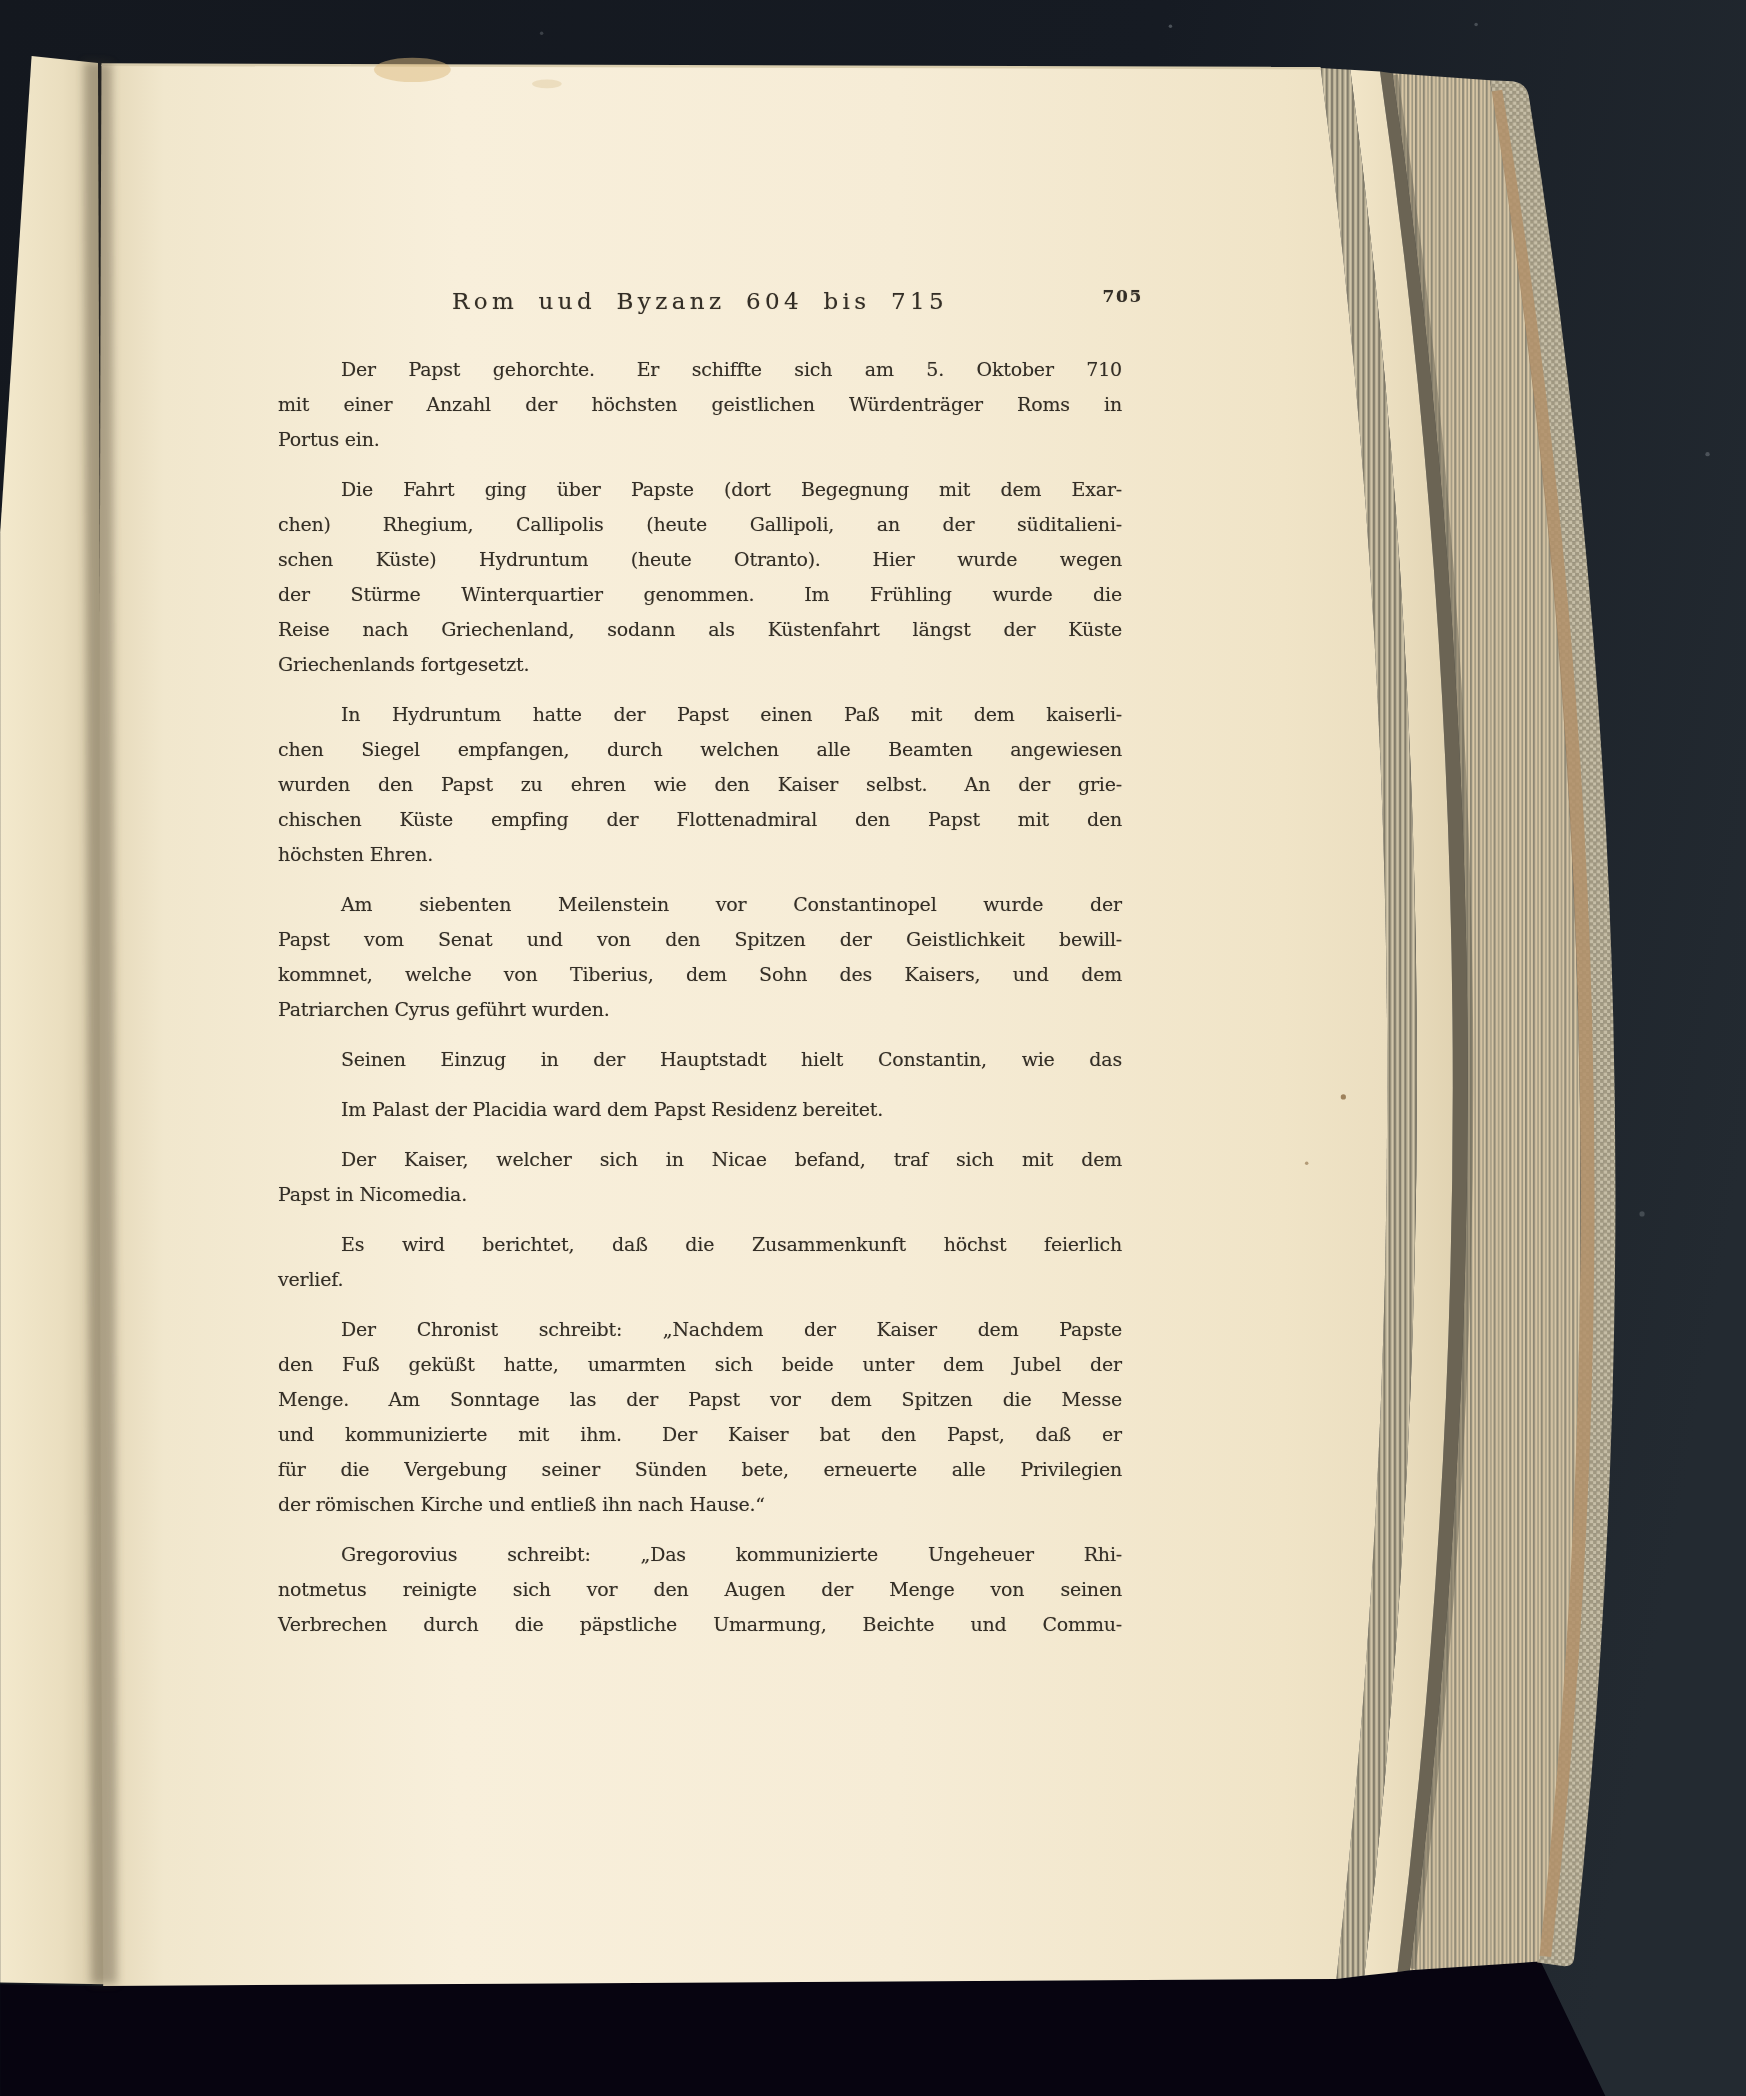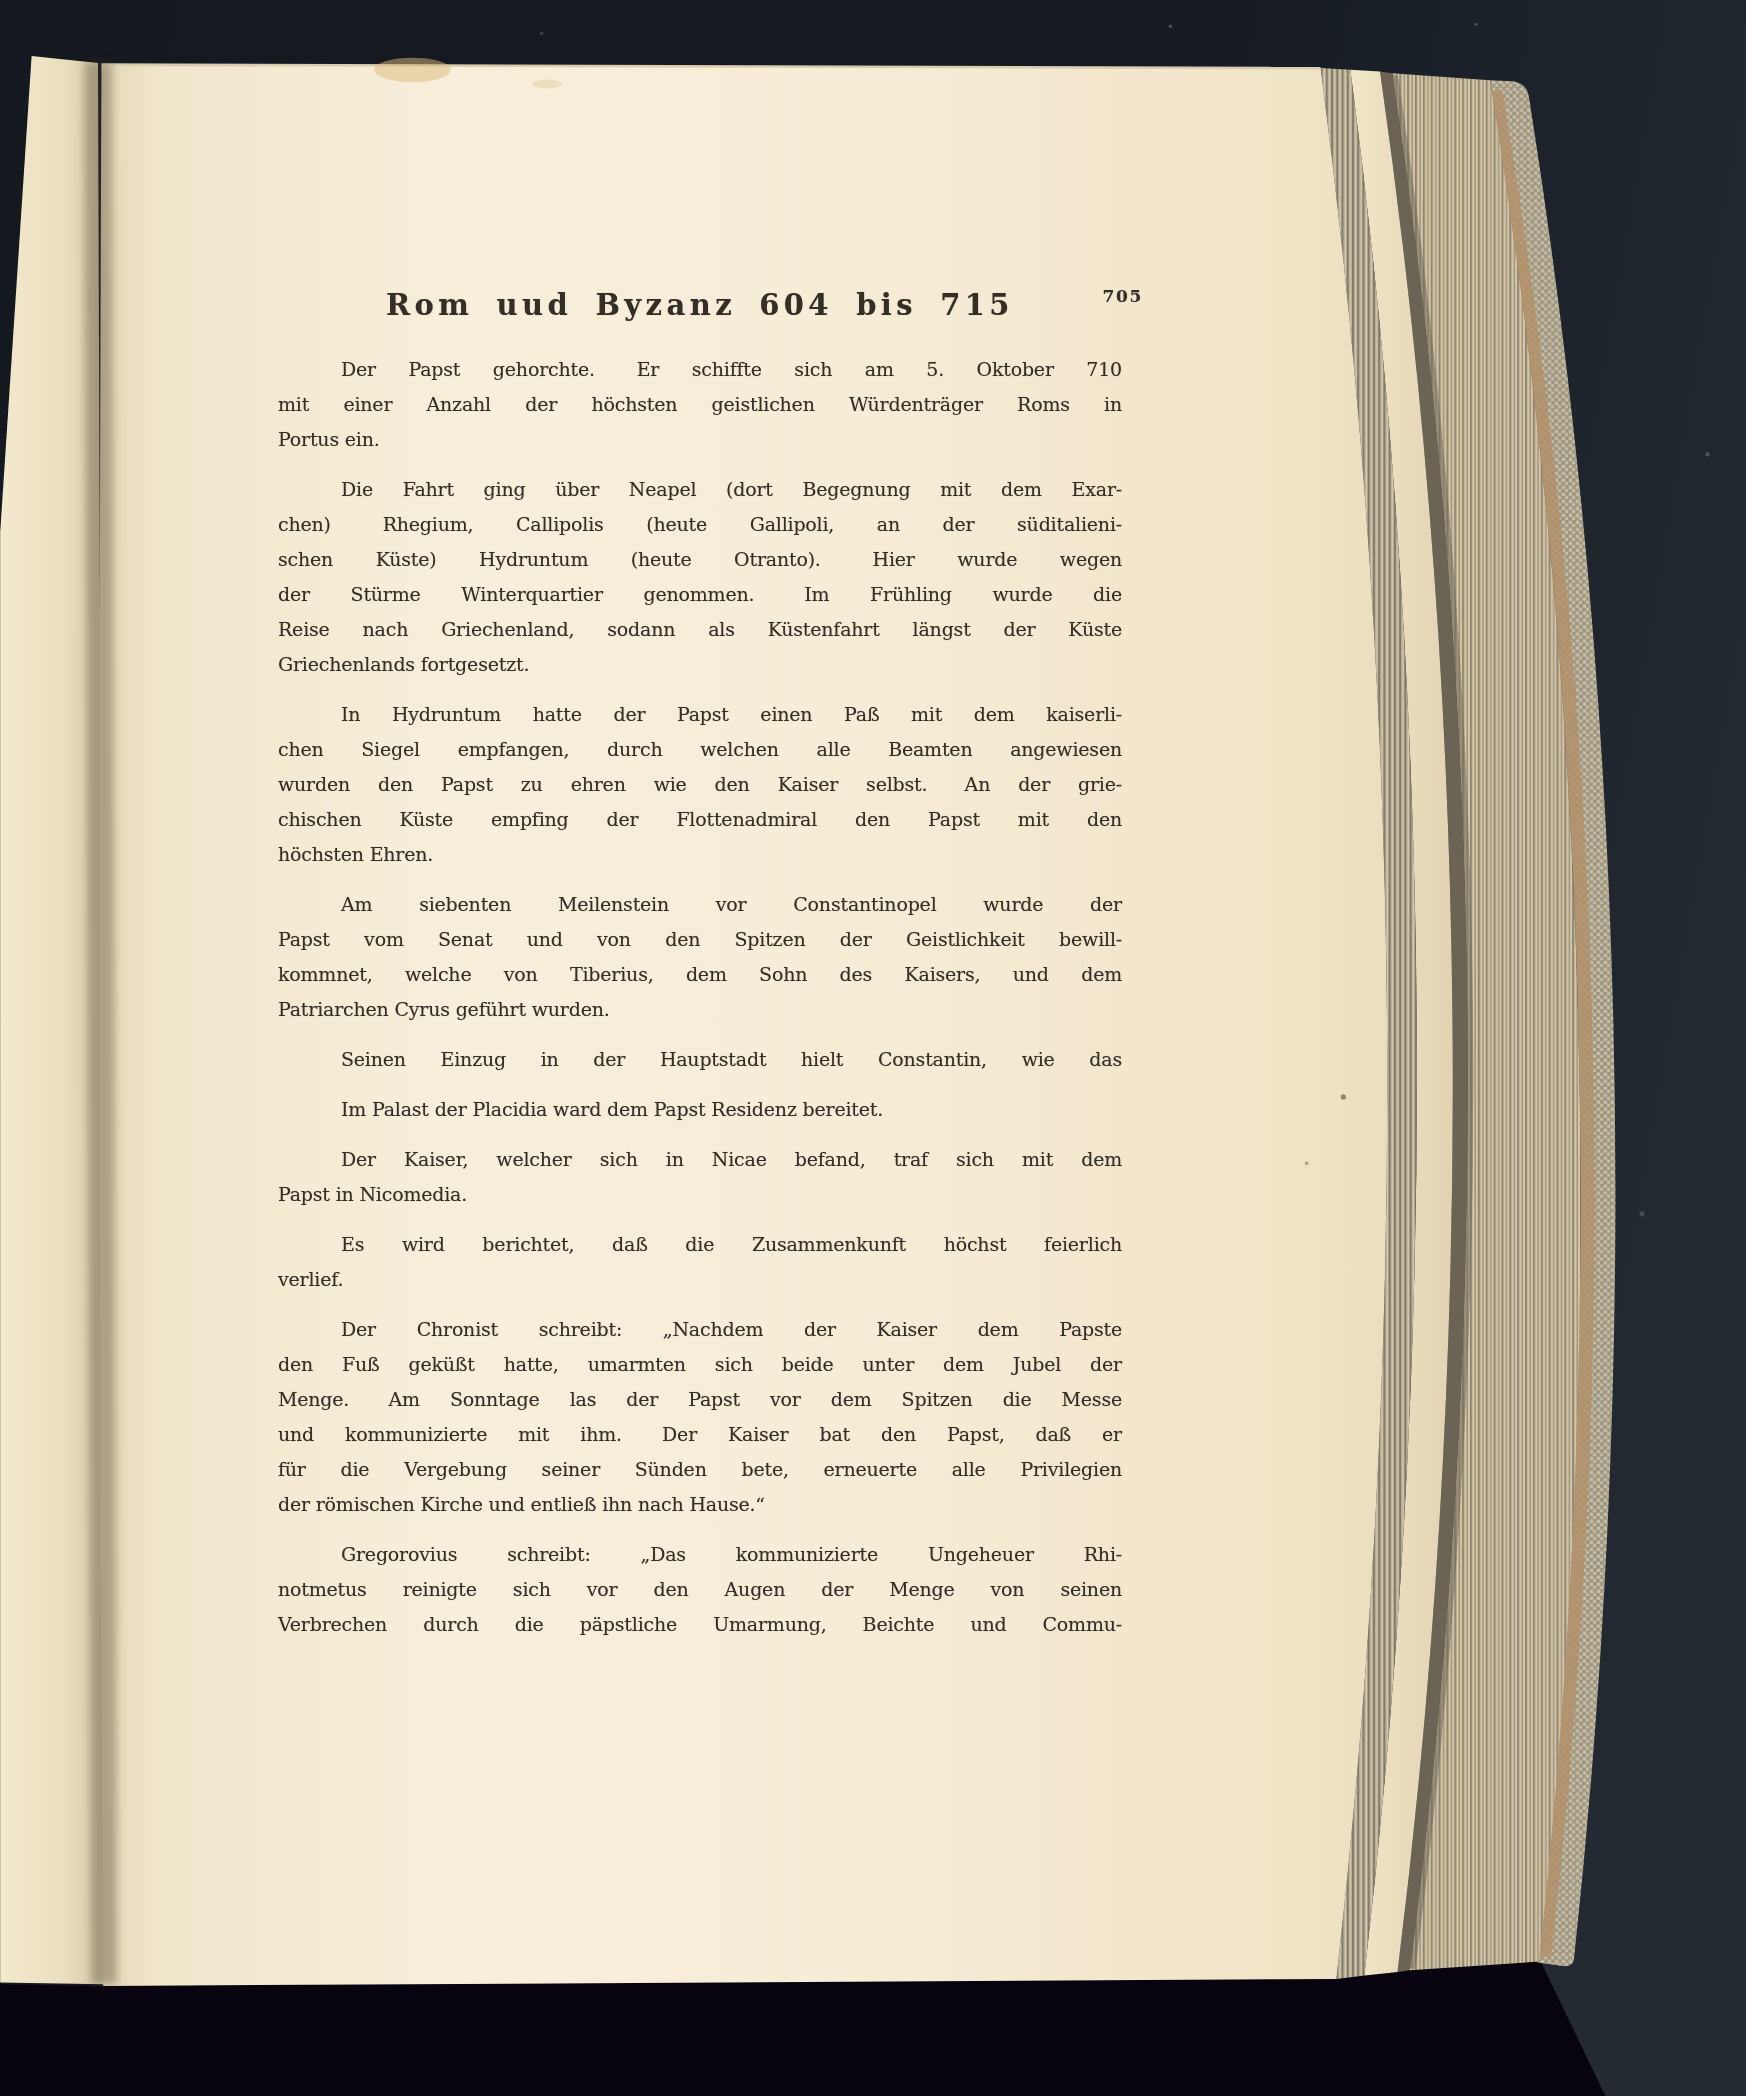--- a/index.html
+++ b/index.html
@@ -15,21 +15,21 @@
   .text-layer{
     position:absolute;top:0;left:0;width:1747px;height:2096px;
     color:var(--ink);
     text-shadow:0 0 0.9px rgba(45,38,26,.35);
   }
   .header{
     position:absolute;top:288px;left:278px;width:844px;height:35px;
     text-align:center;
   }
   .title{
-    font-size:29px;font-weight:700;letter-spacing:4.4px;word-spacing:8.7px;
+    font-size:23px;font-weight:400;letter-spacing:4.4px;word-spacing:8.7px;
     white-space:nowrap;
   }
   .pagenum{
     position:absolute;right:-21px;top:-1.7px;
     font-size:17px;font-weight:700;letter-spacing:1.7px;
   }
   .bodytext{
     position:absolute;top:352px;left:278px;width:844px;
     font-size:19px;letter-spacing:-0.2px;
   }
@@ -135,21 +135,21 @@
 
     <div class="bodytext">
 
       <div class="para">
         <div class="line ind">Der Papst gehorchte.  Er schiffte sich am 5. Oktober 710</div>
         <div class="line">mit einer Anzahl der höchsten geistlichen Würdenträger Roms in</div>
         <div class="line end">Portus ein.</div>
       </div>
 
       <div class="para">
-        <div class="line ind">Die Fahrt ging über Neapel (dort Begegnung mit dem Exar-</div>
+        <div class="line ind">Die Fahrt ging über Papste (dort Begegnung mit dem Exar-</div>
         <div class="line">chen)  Rhegium, Callipolis (heute Gallipoli, an der süditalieni-</div>
         <div class="line">schen Küste) Hydruntum (heute Otranto).  Hier wurde wegen</div>
         <div class="line">der Stürme Winterquartier genommen.  Im Frühling wurde die</div>
         <div class="line">Reise nach Griechenland, sodann als Küstenfahrt längst der Küste</div>
         <div class="line end">Griechenlands fortgesetzt.</div>
       </div>
 
       <div class="para">
         <div class="line ind">In Hydruntum hatte der Papst einen Paß mit dem kaiserli-</div>
         <div class="line">chen Siegel empfangen, durch welchen alle Beamten angewiesen</div>

